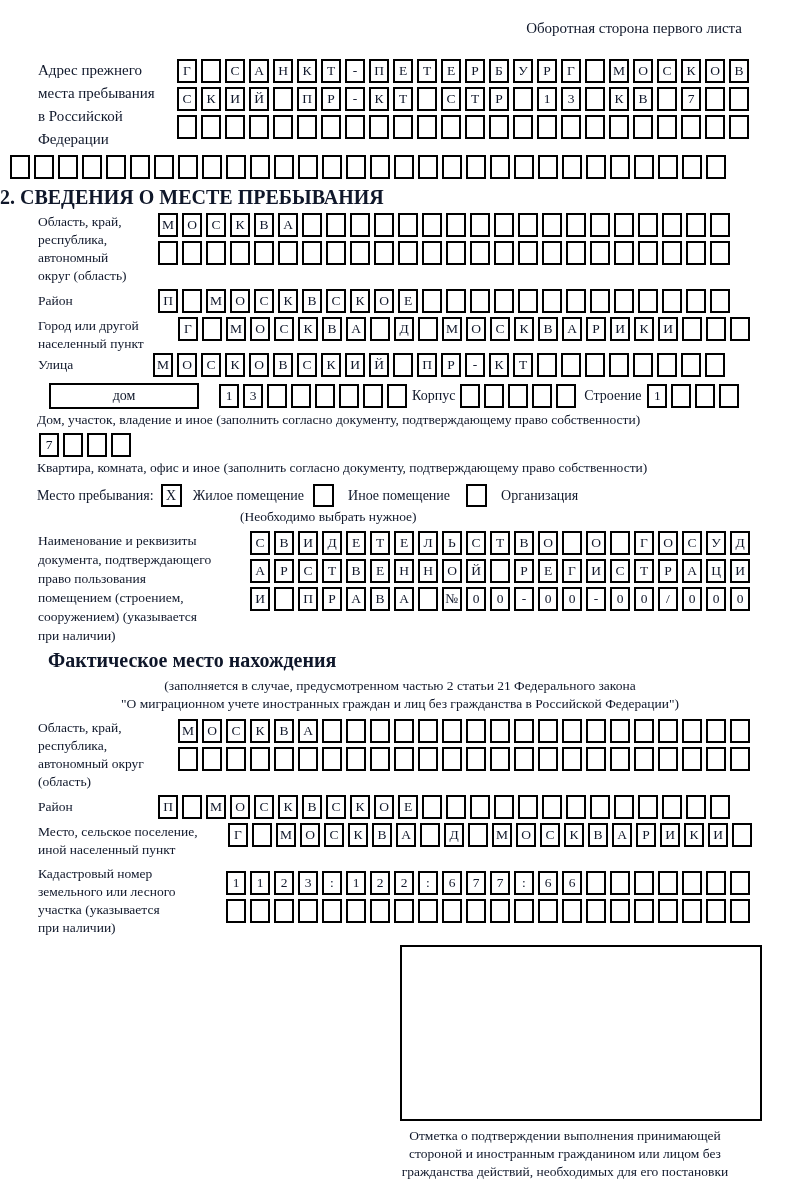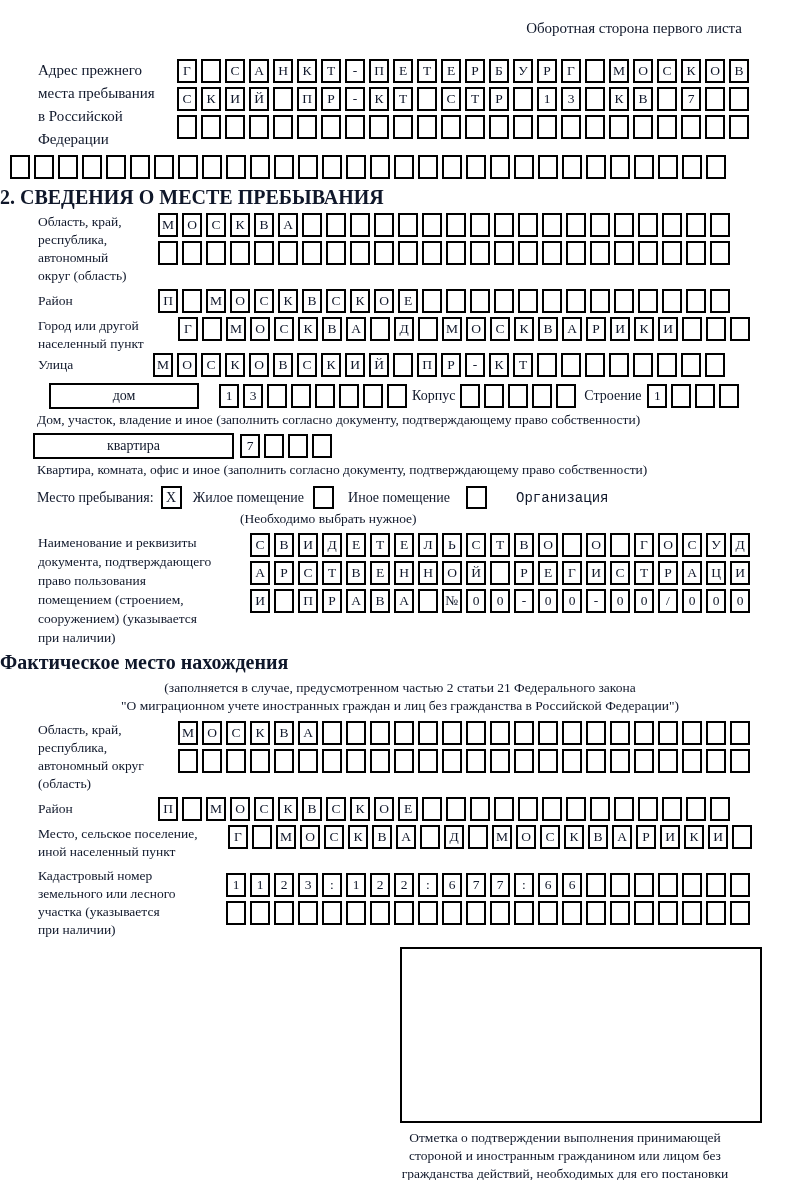--- a/index.html
+++ b/index.html
@@ -338,38 +338,37 @@
     <div class="cellrow">
         <span class="cell">1</span>
         <span class="cell"></span>
         <span class="cell"></span>
         <span class="cell"></span>
       </div>
   </div>
   <div class="caption" style="margin-left:37px;margin-top:3px;">Дом, участок, владение и иное (заполнить согласно документу, подтверждающему право собственности)</div>
 
   <div class="flexrow" style="margin-left:33px;margin-top:5px;align-items:center;">
-    <div class="fieldbox" style="width:201px;">квартира</div>
     <div class="cellrow" style="margin-left:6px;">
         <span class="cell">7</span>
         <span class="cell"></span>
         <span class="cell"></span>
         <span class="cell"></span>
       </div>
   </div>
   <div class="caption" style="margin-left:37px;margin-top:3px;">Квартира, комната, офис и иное (заполнить согласно документу, подтверждающему право собственности)</div>
 
   <div class="stayrow" style="margin-top:8px;">
     <span>Место пребывания:</span>
     <span class="chk" style="margin-left:7px;">X</span>
     <span style="margin-left:11px;">Жилое помещение</span>
     <span class="chk" style="margin-left:9px;"></span>
     <span style="margin-left:14px;">Иное помещение</span>
     <span class="chk" style="margin-left:16px;"></span>
-    <span style="margin-left:29px;font-family:Liberation Mono, monospace;">Организация</span>
+    <span style="margin-left:14px;">Организация</span>
   </div>
   <div class="caption" style="margin-left:240px;margin-top:2px;">(Необходимо выбрать нужное)</div>
 
   <div class="flexrow" style="margin-left:38px;margin-top:6px;height:114px;">
     <div class="label" style="width:212px;line-height:19px;">Наименование и реквизиты
 документа, подтверждающего
 право пользования
 помещением (строением,
 сооружением) (указывается
 при наличии)</div>
@@ -439,21 +438,21 @@
           <span class="cell">0</span>
           <span class="cell">0</span>
           <span class="cell">/</span>
           <span class="cell">0</span>
           <span class="cell">0</span>
           <span class="cell">0</span>
         </div>
     </div>
   </div>
 
-  <div class="sect-title" style="margin-top:4px;">Фактическое место нахождения</div>
+  <div class="sect-title" style="margin-top:4px;padding-left:48px;">Фактическое место нахождения</div>
   <div class="caption center" style="margin-top:5px;white-space:pre-line;line-height:18px;">(заполняется в случае, предусмотренном частью 2 статьи 21 Федерального закона
 "О миграционном учете иностранных граждан и лиц без гражданства в Российской Федерации")</div>
 
   <div class="flexrow" style="margin-left:38px;margin-top:6px;height:68px;">
     <div class="label" style="width:140px;">Область, край,
 республика,
 автономный округ
 (область)</div>
     <div class="rows">
       <div class="cellrow">

